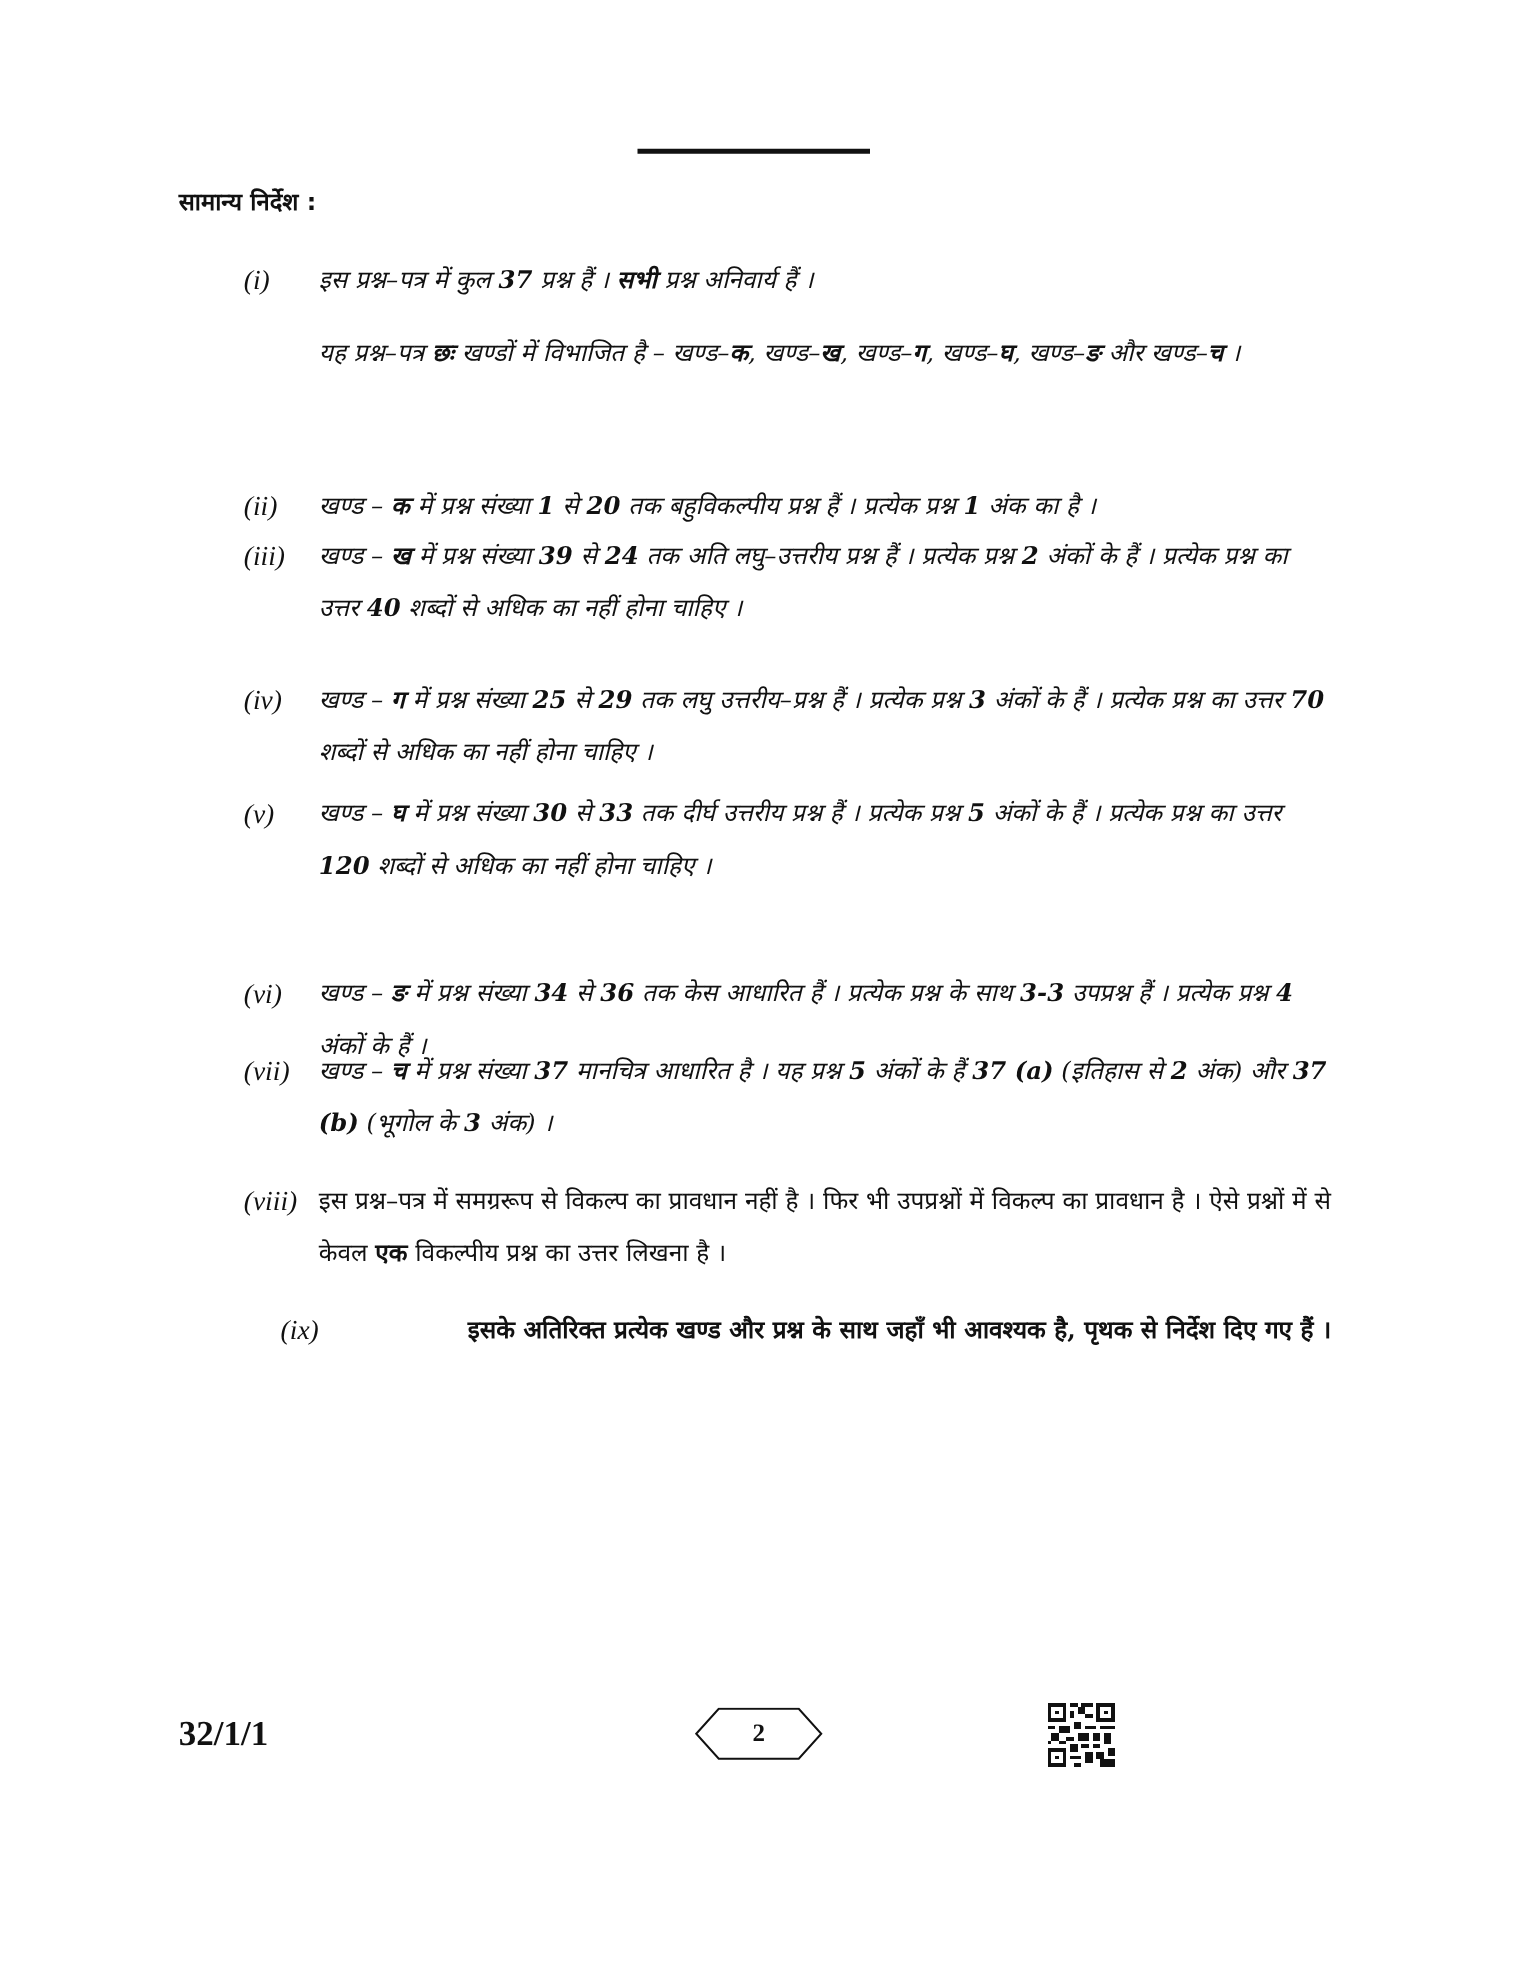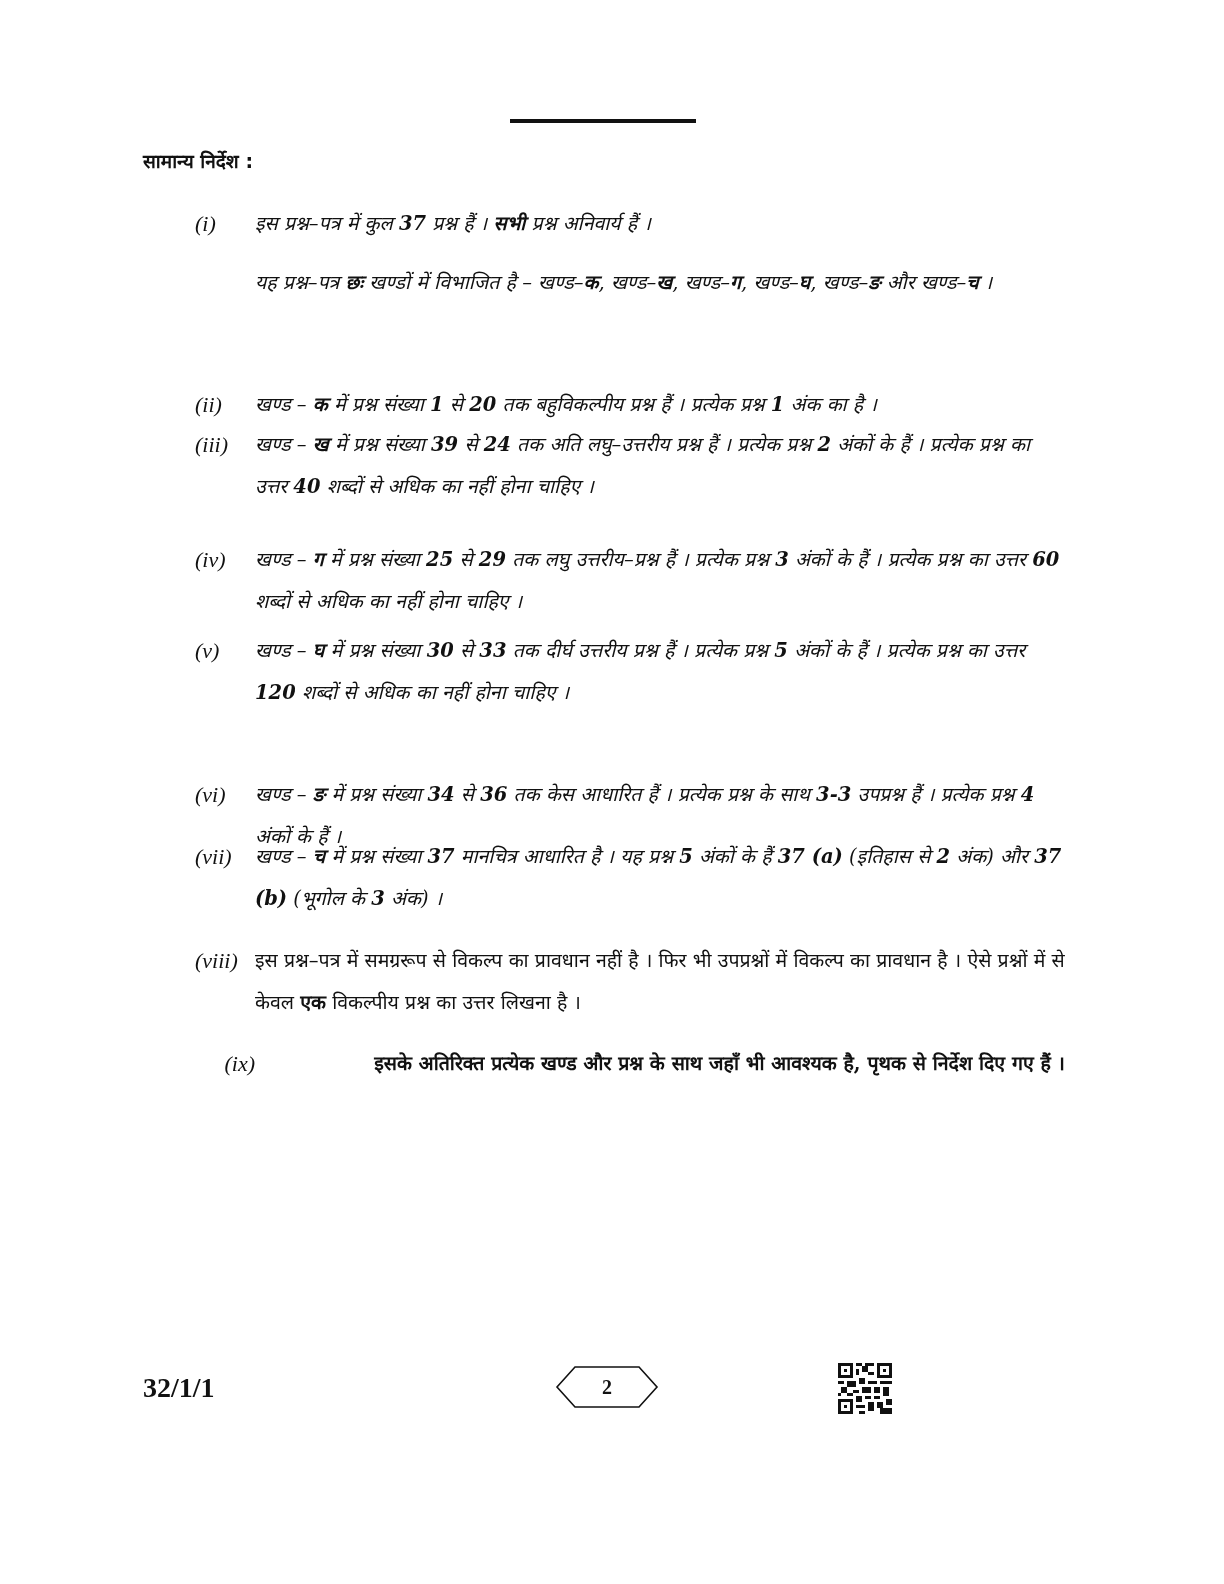--- a/index.html
+++ b/index.html
@@ -37,21 +37,21 @@
   <span class="txt"><span>खण्ड – </span><b>क</b><span> में प्रश्न संख्या </span><b>1</b><span> से </span><b>20</b><span> तक बहुविकल्पीय प्रश्न हैं । प्रत्येक प्रश्न </span><b>1</b><span> अंक का है ।</span></span>
 </div>
 
 <div class="item" style="top:424px;">
   <span class="num">(iii)</span>
   <span class="txt"><span>खण्ड – </span><b>ख</b><span> में प्रश्न संख्या </span><b>39</b><span> से </span><b>24</b><span> तक अति लघु–उत्तरीय प्रश्न हैं । प्रत्येक प्रश्न </span><b>2</b><span> अंकों के हैं । प्रत्येक प्रश्न का उत्तर </span><b>40</b><span> शब्दों से अधिक का नहीं होना चाहिए ।</span></span>
 </div>
 
 <div class="item" style="top:527px;margin-top:12px;">
   <span class="num">(iv)</span>
-  <span class="txt"><span>खण्ड – </span><b>ग</b><span> में प्रश्न संख्या </span><b>25</b><span> से </span><b>29</b><span> तक लघु उत्तरीय–प्रश्न हैं । प्रत्येक प्रश्न </span><b>3</b><span> अंकों के हैं । प्रत्येक प्रश्न का उत्तर </span><b>60</b><span> शब्दों से अधिक का नहीं होना चाहिए ।</span></span>
+  <span class="txt"><span>खण्ड – </span><b>ग</b><span> में प्रश्न संख्या </span><b>25</b><span> से </span><b>29</b><span> तक लघु उत्तरीय–प्रश्न हैं । प्रत्येक प्रश्न </span><b>3</b><span> अंकों के हैं । प्रत्येक प्रश्न का उत्तर </span><b>70</b><span> शब्दों से अधिक का नहीं होना चाहिए ।</span></span>
 </div>
 
 <div class="item" style="top:630px;">
   <span class="num">(v)</span>
   <span class="txt"><span>खण्ड – </span><b>घ</b><span> में प्रश्न संख्या </span><b>30</b><span> से </span><b>33</b><span> तक दीर्घ उत्तरीय प्रश्न हैं । प्रत्येक प्रश्न </span><b>5</b><span> अंकों के हैं । प्रत्येक प्रश्न का उत्तर </span><b>120</b><span> शब्दों से अधिक का नहीं होना चाहिए ।</span></span>
 </div>
 
 <div class="item" style="top:774px;">
   <span class="num">(vi)</span>
   <span class="txt"><span>खण्ड – </span><b>ङ</b><span> में प्रश्न संख्या </span><b>34</b><span> से </span><b>36</b><span> तक केस आधारित हैं । प्रत्येक प्रश्न के साथ </span><b>3-3</b><span> उपप्रश्न हैं । प्रत्येक प्रश्न </span><b>4</b><span> अंकों के हैं ।</span></span>

